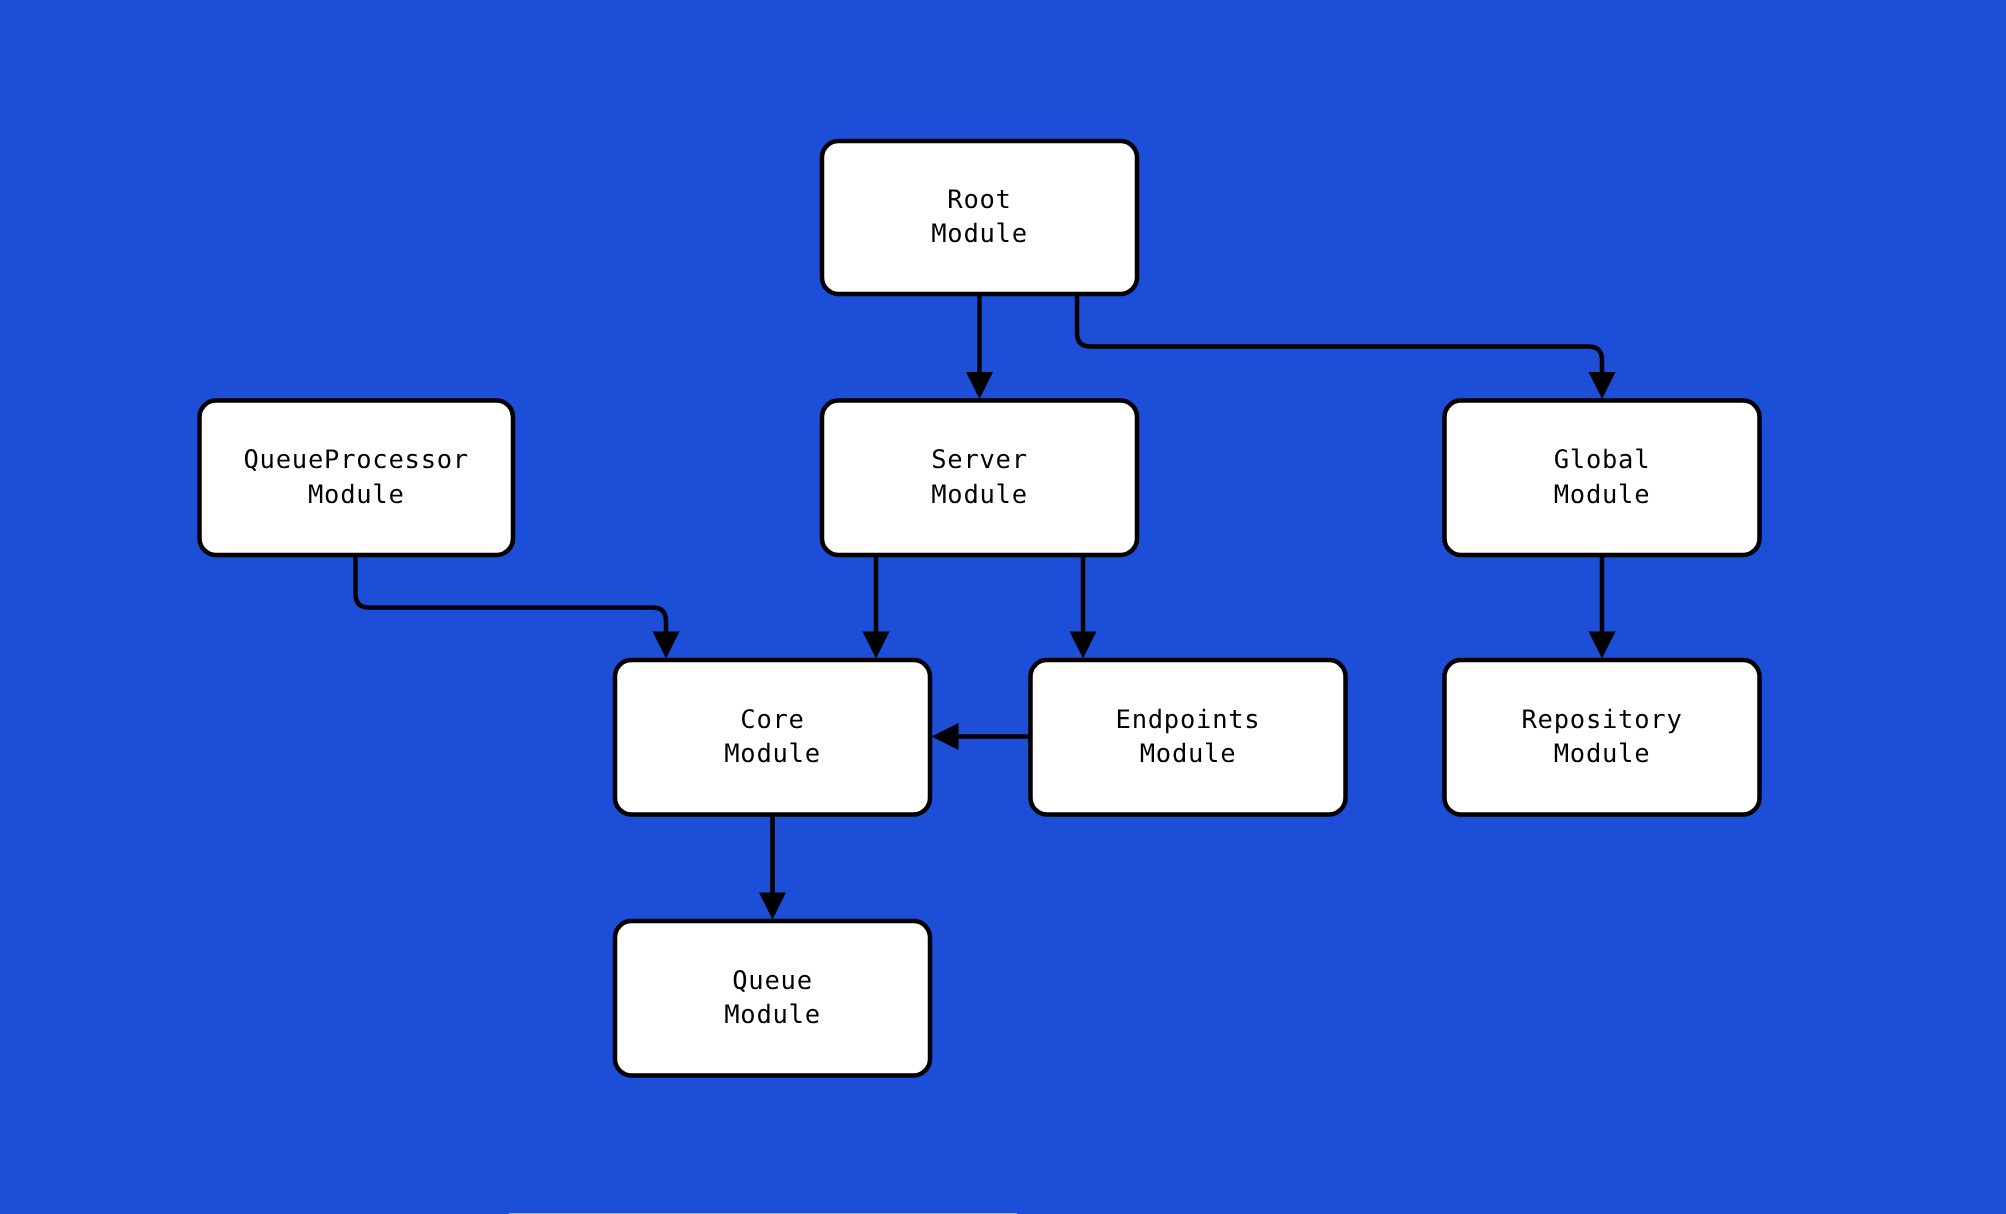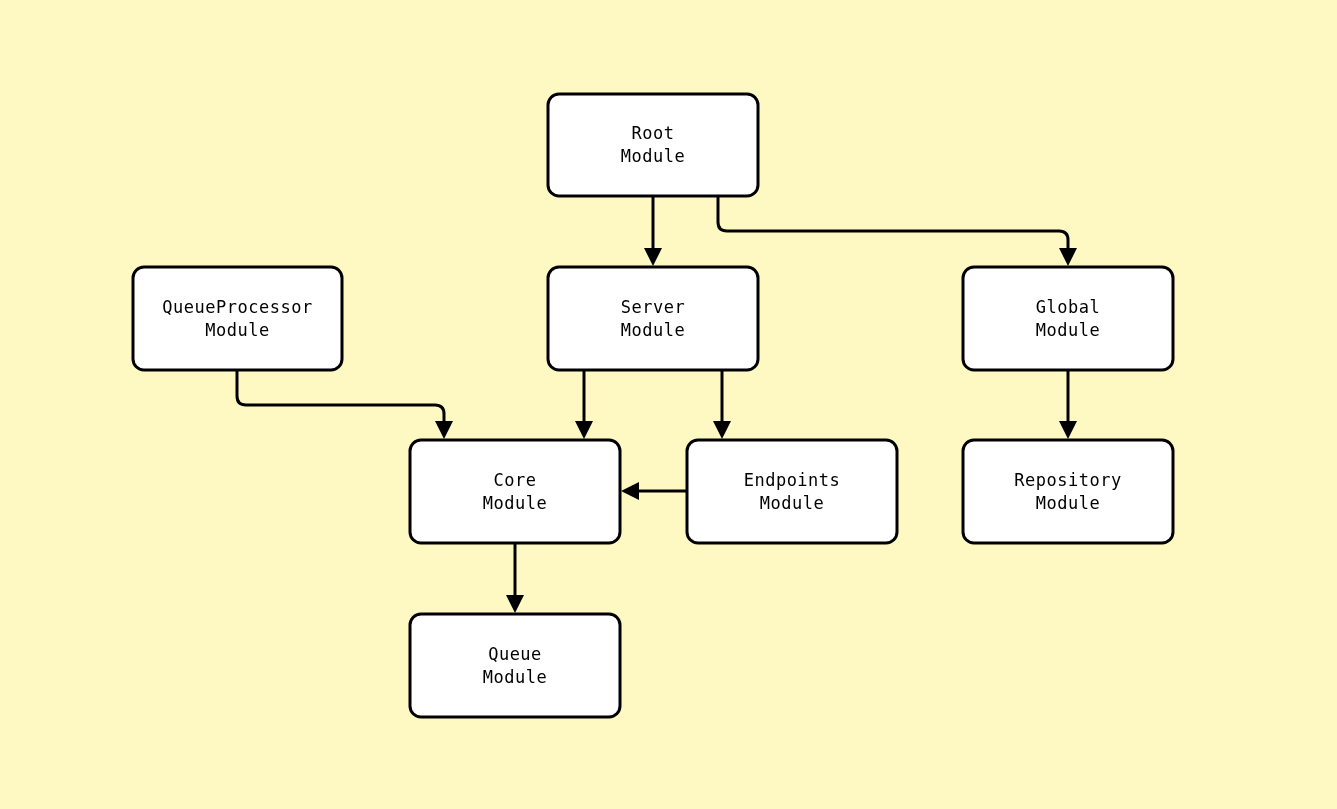--- a/index.html
+++ b/index.html
@@ -10,21 +10,21 @@
   body {
     width: 1337px;
     height: 809px;
     overflow: hidden;
     font-family: "DejaVu Sans Mono", monospace;
   }
   #diagram-root {
     position: relative;
     width: 1337px;
     height: 809px;
-    background: #fef9c3;
+    background: #1d4ed8;
   }
   svg#module-graph {
     display: block;
     width: 1337px;
     height: 809px;
   }
   .node-box {
     fill: #ffffff;
     stroke: #000000;
     stroke-width: 3;

